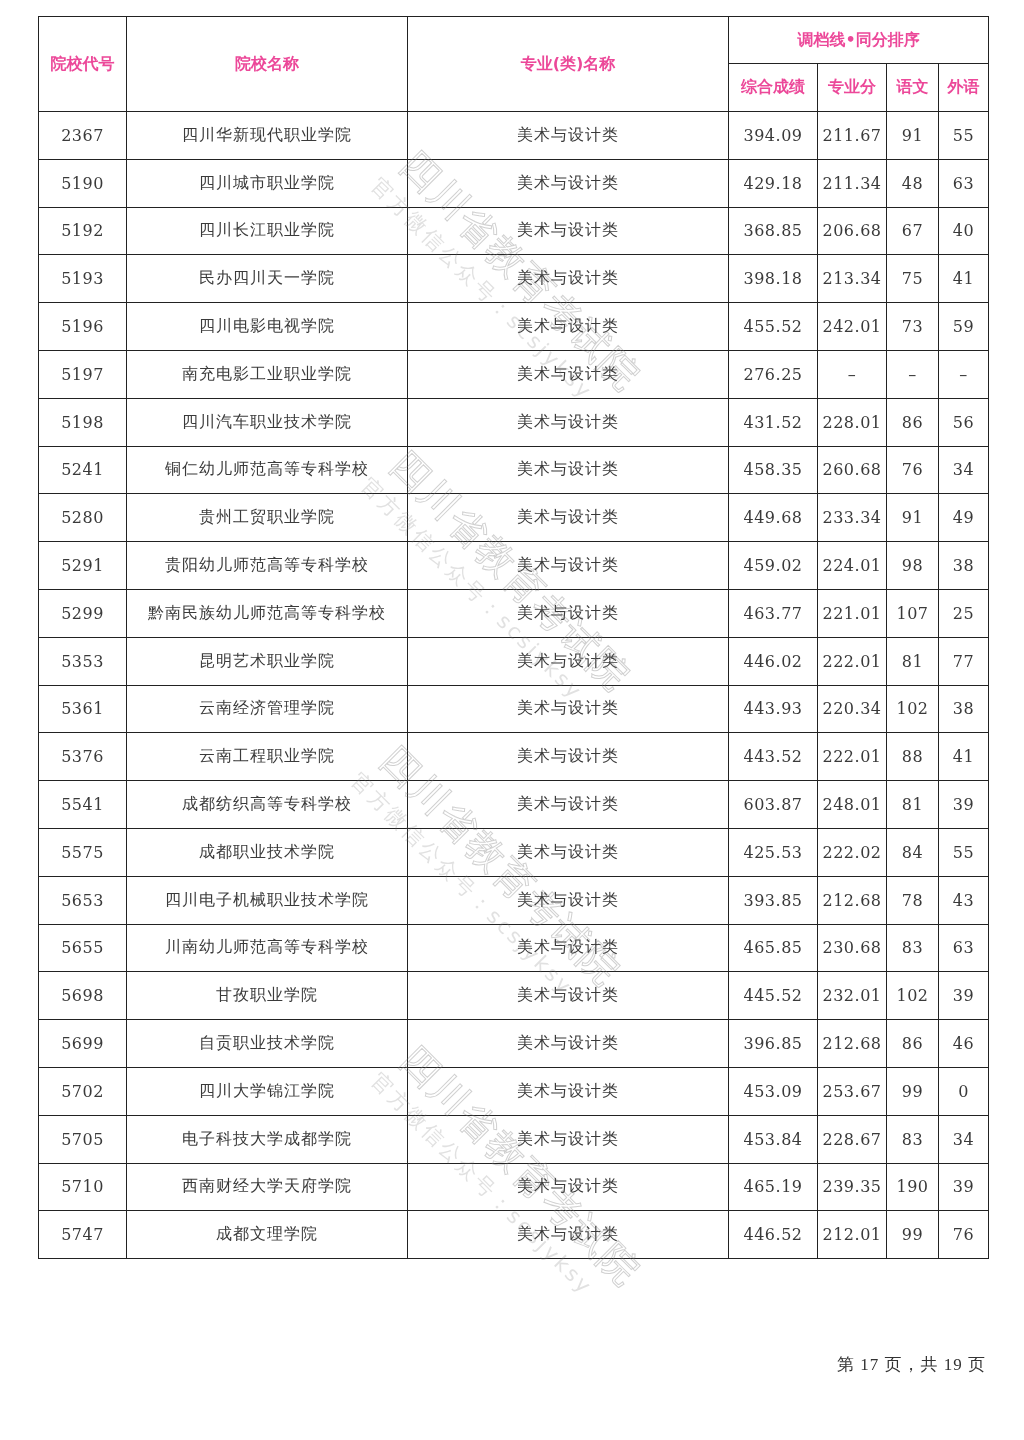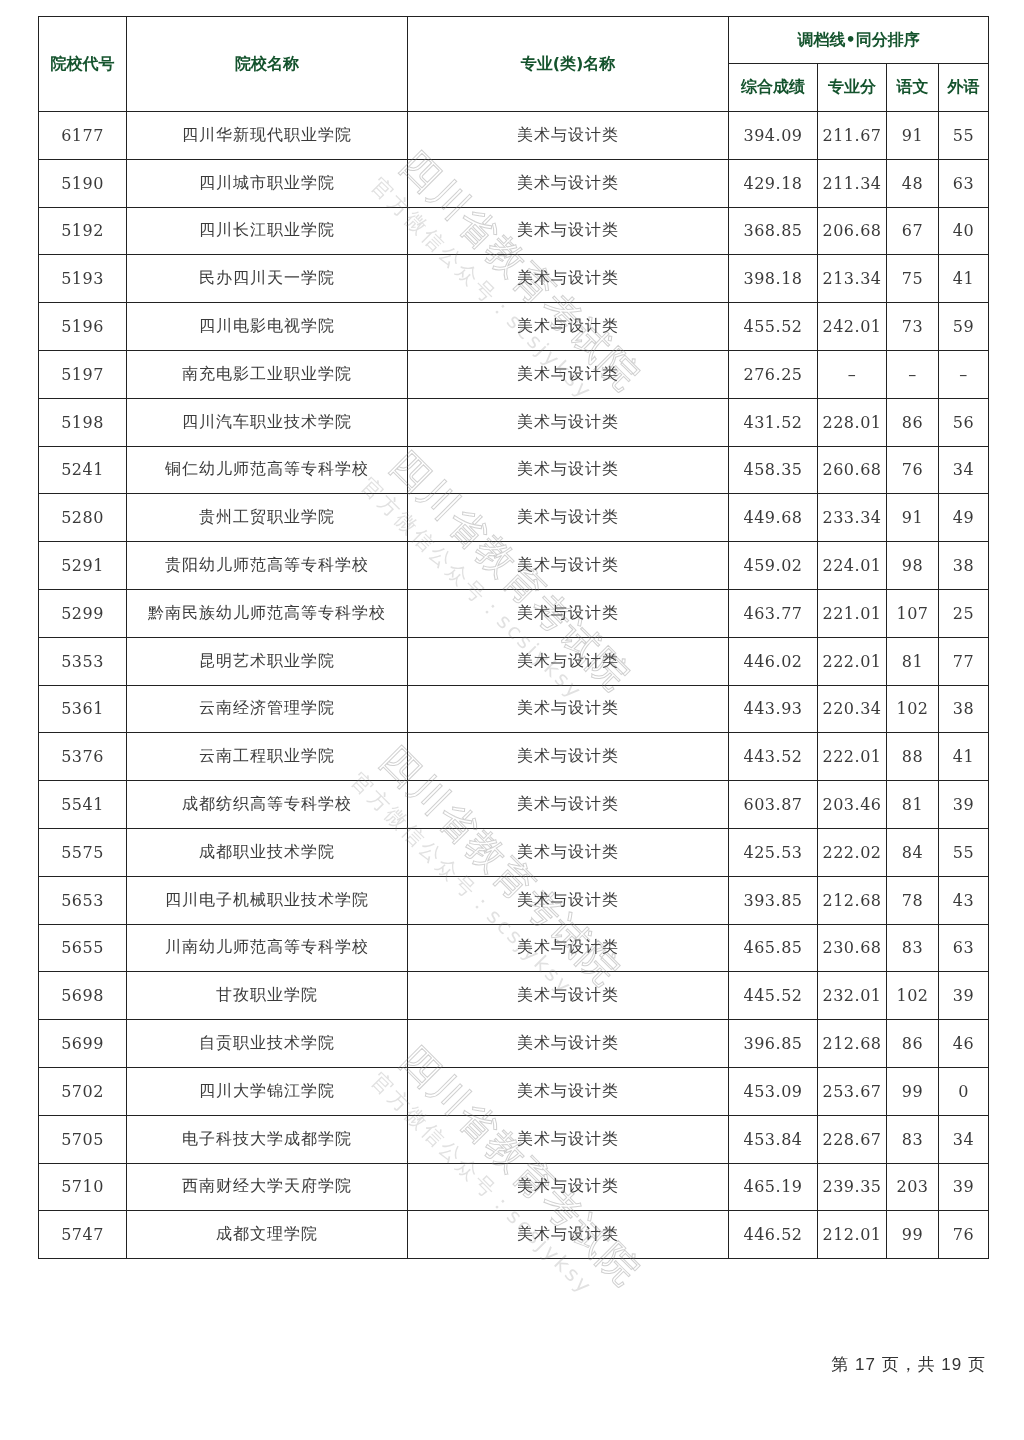--- a/index.html
+++ b/index.html
@@ -33,21 +33,21 @@
     table.data-table td {
       border: 1.5px solid #222222;
       text-align: center;
       vertical-align: middle;
       padding: 0;
     }
     table.data-table th {
       font-family: "DejaVu Sans", "Liberation Sans", sans-serif;
       font-weight: bold;
       font-size: 16px;
-      color: #14532d;
+      color: #ec4899;
     }
     tr.hdr1 th { height: 46px; }
     tr.hdr2 th { height: 47px; }
     table.data-table td {
       height: 46.8px;
       font-size: 16px;
       color: #3a3a3a;
     }
     td.num {
       font-family: "DejaVu Serif", "Liberation Serif", serif;
@@ -56,21 +56,21 @@
     td.name, td.major {
       font-family: Liberation Serif, serif;
       letter-spacing: 1px;
     }
     .footer {
       position: absolute;
       right: 38px;
       top: 1353px;
       font-size: 17px;
       color: #333333;
-      font-family: Liberation Sans, sans-serif;
+      font-family: Liberation Serif, serif;
       letter-spacing: 1px;
       white-space: pre;
     }
     .watermark {
       position: absolute;
       pointer-events: none;
       transform: rotate(45deg);
       transform-origin: left top;
       color: rgba(120,120,120,0.22);
       font-family: "DejaVu Sans", "Liberation Sans", sans-serif;
@@ -114,21 +114,21 @@
       </tr>
       <tr class="hdr2">
         <th>综合成绩</th>
         <th>专业分</th>
         <th>语文</th>
         <th>外语</th>
       </tr>
     </thead>
     <tbody id="table-body">
   <tr>
-    <td class="num">6177</td>
+    <td class="num">2367</td>
     <td class="name">四川华新现代职业学院</td>
     <td class="major">美术与设计类</td>
     <td class="num">394.09</td>
     <td class="num">211.67</td>
     <td class="num">91</td>
     <td class="num">55</td>
   </tr>
 
   <tr>
     <td class="num">5190</td>
@@ -258,21 +258,21 @@
     <td class="num">222.01</td>
     <td class="num">88</td>
     <td class="num">41</td>
   </tr>
 
   <tr>
     <td class="num">5541</td>
     <td class="name">成都纺织高等专科学校</td>
     <td class="major">美术与设计类</td>
     <td class="num">603.87</td>
-    <td class="num">203.46</td>
+    <td class="num">248.01</td>
     <td class="num">81</td>
     <td class="num">39</td>
   </tr>
 
   <tr>
     <td class="num">5575</td>
     <td class="name">成都职业技术学院</td>
     <td class="major">美术与设计类</td>
     <td class="num">425.53</td>
     <td class="num">222.02</td>
@@ -339,21 +339,21 @@
     <td class="num">83</td>
     <td class="num">34</td>
   </tr>
 
   <tr>
     <td class="num">5710</td>
     <td class="name">西南财经大学天府学院</td>
     <td class="major">美术与设计类</td>
     <td class="num">465.19</td>
     <td class="num">239.35</td>
-    <td class="num">203</td>
+    <td class="num">190</td>
     <td class="num">39</td>
   </tr>
 
   <tr>
     <td class="num">5747</td>
     <td class="name">成都文理学院</td>
     <td class="major">美术与设计类</td>
     <td class="num">446.52</td>
     <td class="num">212.01</td>
     <td class="num">99</td>

